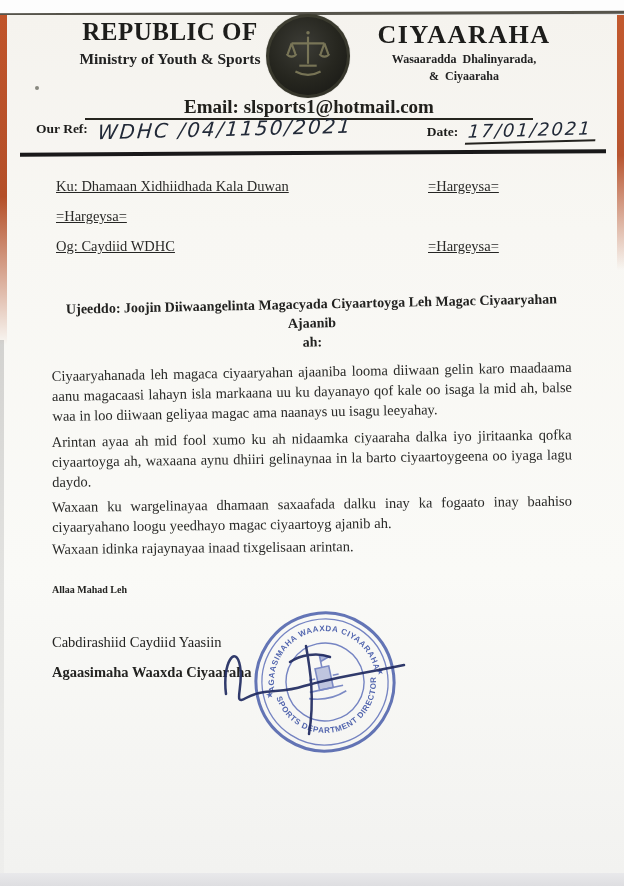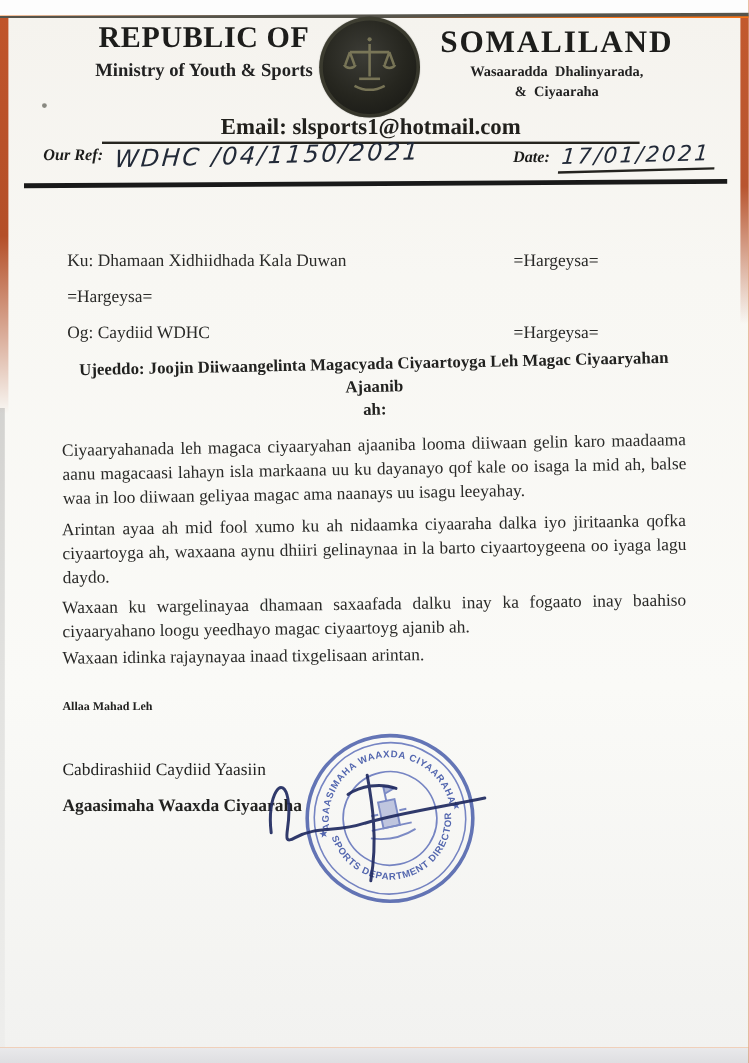--- a/index.html
+++ b/index.html
@@ -1,19 +1,19 @@
 <!DOCTYPE html>
 <html><head>
 <meta charset="utf-8">
 <style>
   * { box-sizing: border-box; margin: 0; padding: 0; }
   html, body { margin: 0; background: #9a9a9a; }
   .photo {
     position: relative; width: 624px; height: 886px;
-    background: #f97316; overflow: hidden;
+    background: #e5e5e5; overflow: hidden;
     font-family: "Liberation Serif", serif; color: #262624;
   }
   .top-strip { position: absolute; left: 0; top: 0; width: 624px; height: 13px; background: #fdfdfd; }
   .top-line { position: absolute; left: -4px; top: 12px; width: 634px; height: 3px; background: #56544b; transform: rotate(-0.25deg); }
   .paper {
     position: absolute; left: 0; top: 15px; width: 624px; height: 858px;
     background: linear-gradient(180deg, #f5f3ee 0%, #f8f7f3 25%, #fafaf7 65%, #f2f2f0 100%);
     filter: blur(0.2px);
   }
   .edge-left  { position: absolute; left: 0; top: 15px; width: 7px; height: 330px;
@@ -44,34 +44,34 @@
     display: flex; align-items: center; justify-content: center;
   }
 
   
   .email-line {
     position: absolute; left: 85px; top: 96px; width: 448px; text-align: center;
     font-size: 19px; font-weight: bold; color: #21201c;
     border-bottom: 2.5px solid #26251f; padding-bottom: 0;
   }
   .ref-row { position: absolute; left: 36px; top: 117px; width: 562px; height: 36px; }
-  .ref-label, .date-label { font-size: 13.5px; font-weight: bold; font-style: italic; color: #1d1d1b; }
+  .ref-label, .date-label { font-size: 13.5px; font-weight: bold; color: #1d1d1b; }
   .handwriting {
     font-family: "DejaVu Sans", sans-serif; font-style: italic;
     color: #222a38; letter-spacing: 2px;
     display: inline-block; transform: skewX(-6deg) rotate(-1.5deg);
   }
   .hw-ref  { font-size: 20px; margin-left: 6px; vertical-align: -3px; }
   .date-group { position: absolute; right: 2px; top: 2px; white-space: nowrap; }
   .hw-date { font-size: 18px; margin-left: 4px; border-bottom: 2px solid #24231f; padding: 0 4px 1px 2px; }
   .rule-thick { position: absolute; left: 20px; top: 151px; width: 586px; height: 3.5px;
     background: #191919; transform: rotate(-0.35deg); }
 
   
-  .recipients { position: absolute; left: 56px; top: 210px; width: 516px; font-size: 14.5px; }
+  .recipients { position: absolute; left: 56px; top: 178px; width: 516px; font-size: 14.5px; text-decoration: underline; }
   .recipient-row { display: flex; margin-bottom: 13px; }
   .recipient-label { width: 372px; color: #2a2a28; }
   .recipient-loc { color: #2a2a28; }
 
   
   .subject {
     position: absolute; left: 52px; top: 300px; width: 520px;
     font-size: 14px; font-weight: bold; text-align: center; line-height: 19px;
     color: #222220; transform: rotate(-1.2deg); transform-origin: left center;
   }
@@ -127,21 +127,21 @@
         <path d="M47 17 l-4 11 M47 17 l4 11"></path>
         <path d="M42 28 a5.5 4.5 0 0 0 10 0"></path>
         <path d="M21 40 h18"></path>
         <path d="M17 46 q13 7 26 0"></path>
       </g>
       <circle cx="30" cy="6" r="1.8" fill="#85815f" opacity="0.85"></circle>
     </svg>
   </div>
 
   <div class="hdr-right">
-    <div class="hdr-title-right">SOMALILAND</div>
+    <div class="hdr-title-right">CIYAARAHA</div>
     <div class="hdr-sub-right">Wasaaradda Dhalinyarada,</div>
     <div class="hdr-sub-right">&amp; Ciyaaraha</div>
   </div>
 
   <div class="email-line">Email: slsports1@hotmail.com</div>
 
   <div class="ref-row">
     <span class="ref-label">Our Ref:</span>
     <span class="handwriting hw-ref">WDHC /04/1150/2021</span>
     <span class="date-group">

